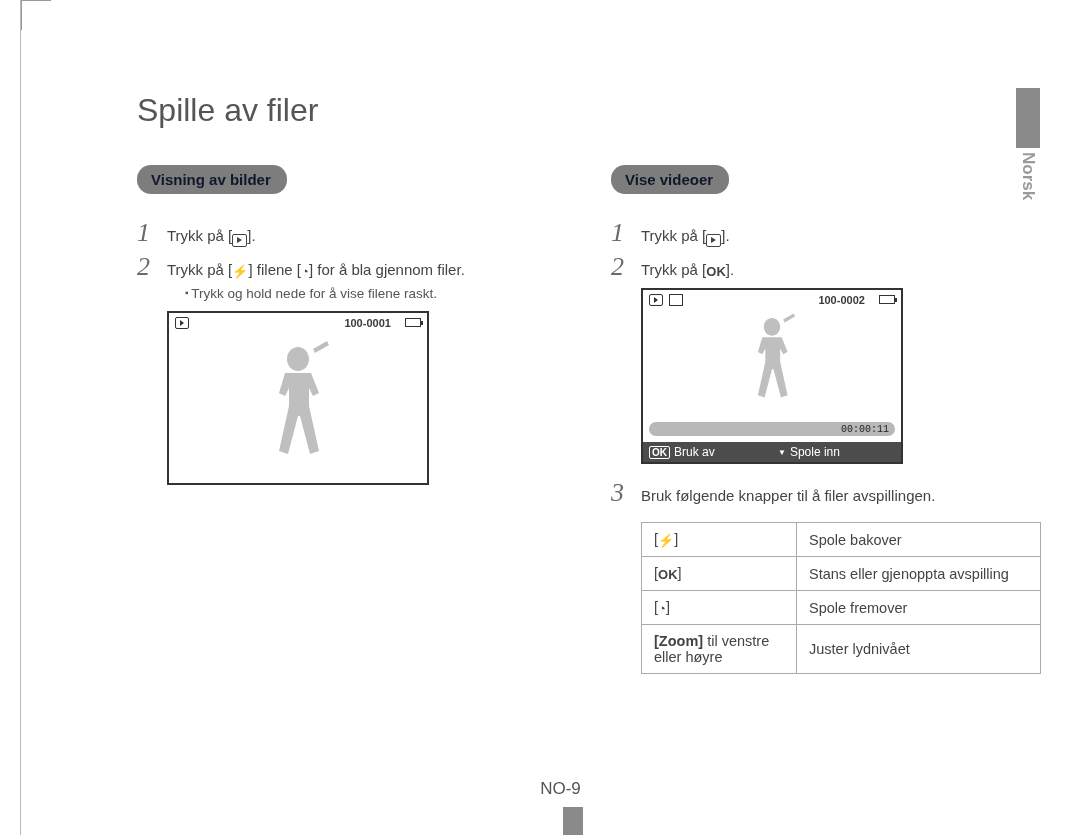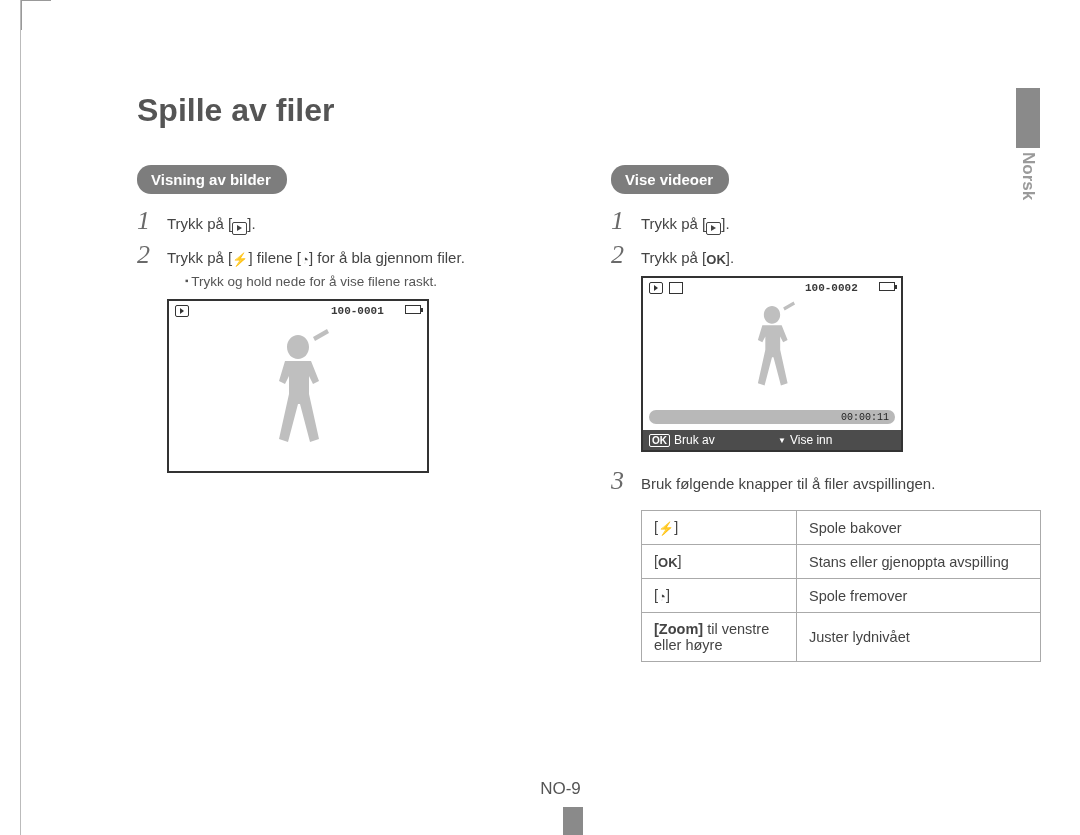--- a/index.html
+++ b/index.html
@@ -34,39 +34,39 @@
   }
   .side-lang {
     writing-mode: vertical-rl;
     font-size: 17px;
     font-weight: bold;
     color: #9a9a9a;
     margin-top: 4px;
   }
   .title {
     font-size: 32px;
-    font-weight: bold;
+    font-weight: normal;
     color: #555;
     margin: 36px 0 36px 56px;
   }
   .columns {
     display: flex;
     gap: 54px;
     margin-left: 56px;
   }
   .col { width: 420px; }
   .section-label {
     display: inline-block;
     background: #7d7d7d;
-    color: #ffffff;
+    color: #0f172a;
     font-size: 15px;
     font-weight: bold;
     padding: 6px 16px 6px 14px;
     border-radius: 14px;
-    margin-bottom: 12px;
+    margin-bottom: 24px;
   }
   .steps { list-style: none; }
   .step { display: flex; align-items: baseline; gap: 12px; margin-bottom: 4px; }
   .step-num {
     font-family: Georgia, 'Times New Roman', serif;
     font-style: italic;
     font-size: 26px;
     color: #6a6a6a;
     width: 18px;
   }
@@ -92,21 +92,21 @@
     border-bottom:3.5px solid transparent; border-left:5px solid #444;
   }
   .lcd {
     margin: 6px 0 6px 30px;
     width: 262px;
     border: 2px solid #333;
     background: #fff;
   }
   .lcd-top {
     display: flex; justify-content: space-between; align-items: center;
-    padding: 4px 6px; font-family: Liberation Mono, monospace; font-size: 11px; font-weight: bold;
+    padding: 4px 6px; font-family: Liberation Sans, sans-serif; font-size: 11px; font-weight: bold;
   }
   .lcd-top .left { display:flex; gap:6px; align-items:center; }
   .mini-ico { width:14px; height:12px; border:1.5px solid #333; border-radius:2px; display:inline-flex; align-items:center; justify-content:center;}
   .mini-ico .tri2 { width:0;height:0;border-top:3px solid transparent;border-bottom:3px solid transparent;border-left:4px solid #333;}
   .batt { display:inline-block; width:16px; height:9px; border:1.5px solid #333; position:relative; }
   .batt::after{content:"";position:absolute;right:-3px;top:2px;width:2px;height:4px;background:#333;}
   .batt .fill{background:#333;height:100%;width:100%;}
   .lcd-body {
     height: 150px; display:flex; align-items:flex-end; justify-content:center;
     padding-bottom:4px;
@@ -250,21 +250,21 @@
         <div class="lcd-progress">
           <span>00:00:11</span>
         </div>
         <div class="lcd-foot">
           <div>
               <span class="ok">OK</span>
               <span>Bruk av</span>
             </div>
           <div>
               <span class="dn">▼</span>
-              <span>Vise inn</span>
+              <span>Spole inn</span>
             </div>
         </div>
       </div>
 
       <ul class="steps" style="margin-top:14px">
         <li class="step">
           <span class="step-num">3</span>
           <span class="step-text">Bruk følgende knapper til å filer avspillingen.</span>
         </li>
       </ul>

